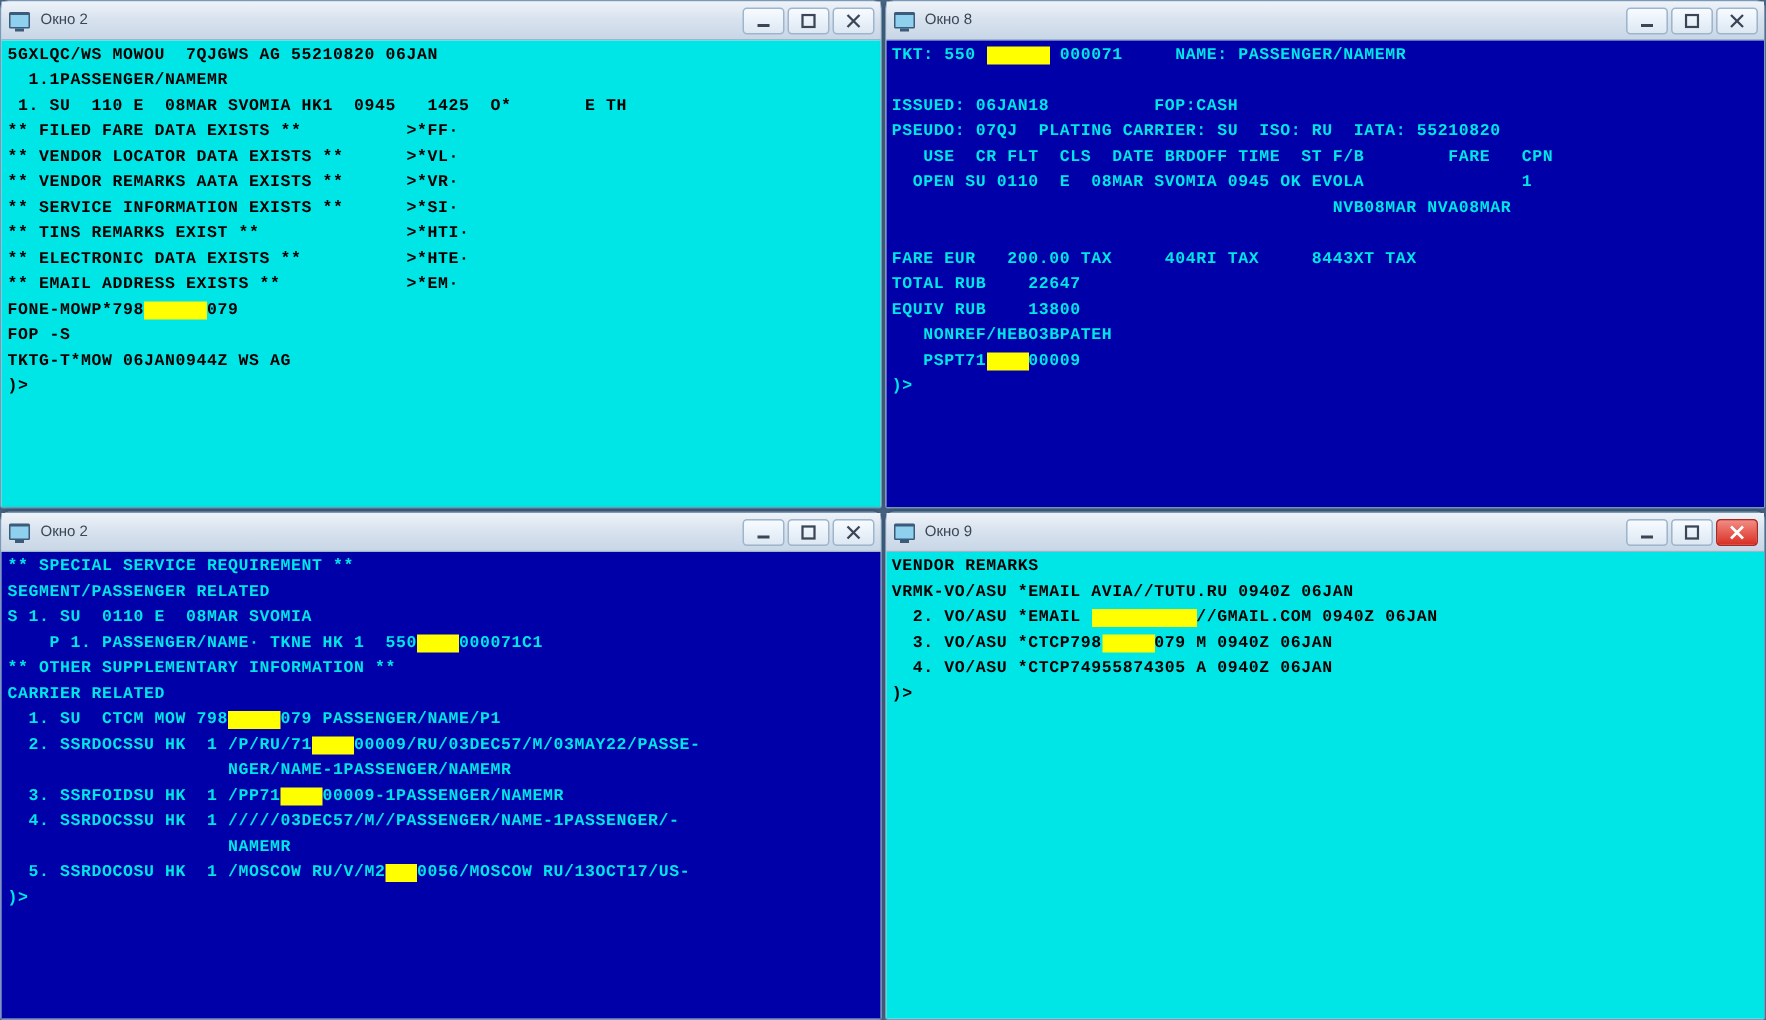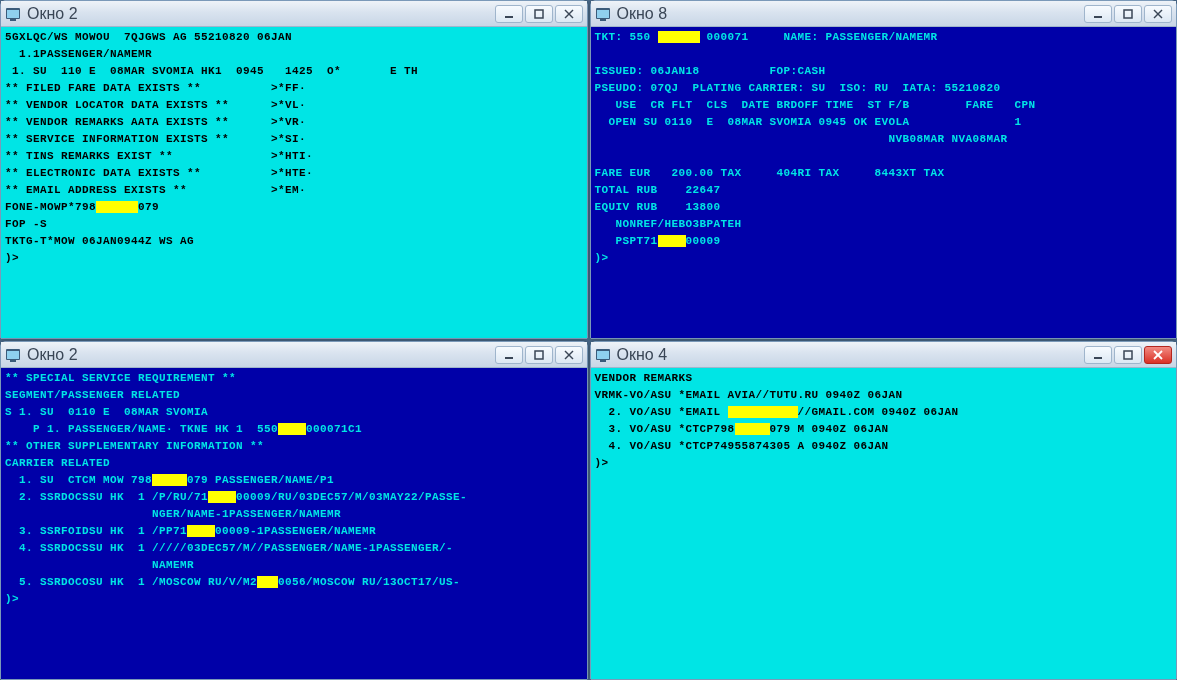--- a/index.html
+++ b/index.html
@@ -23,21 +23,21 @@
     box-shadow: 0 0 4px rgba(0,0,0,.25);
   }
   .titlebar {
     height: 26px;
     background: linear-gradient(#eef3f8,#d9e3ef 45%,#c8d6e6);
     border-bottom: 1px solid #9fb5cc;
     display: flex;
     align-items: center;
     padding: 0 4px;
     font-family: "Segoe UI", Tahoma, sans-serif;
-    font-size: 16px;
+    font-size: 10px;
     color: #3a4656;
   }
   .titlebar .app-icon {
     width: 16px; height: 16px;
     margin-right: 6px;
     display: inline-flex; align-items: center; justify-content: center;
   }
   .titlebar .app-icon svg { width:16px; height:16px; }
   .titlebar .title { flex: 0 0 auto; }
   .titlebar .spacer { flex: 1; }
@@ -178,21 +178,21 @@
 
 <div class="window">
   <div class="titlebar">
     <span class="app-icon">
       <svg viewBox="0 0 16 16">
           <rect x="1" y="2" width="14" height="11" rx="1" fill="#3b5b7a"></rect>
           <rect x="2" y="4" width="12" height="8" fill="#8fd0ef"></rect>
           <rect x="5" y="13" width="6" height="2" fill="#3b5b7a"></rect>
         </svg>
     </span>
-    <span class="title">Окно 4</span>
+    <span class="title">Окно 9</span>
     <span class="spacer"></span>
     <div class="win-btns">
       <div class="win-btn">
           <svg width="10" height="10">
             <rect x="1" y="7" width="8" height="2" fill="#3a4656"></rect>
           </svg>
         </div>
       <div class="win-btn">
           <svg width="10" height="10">
             <rect x="1" y="1" width="8" height="8" fill="none" stroke="#3a4656" stroke-width="1.5"></rect>

